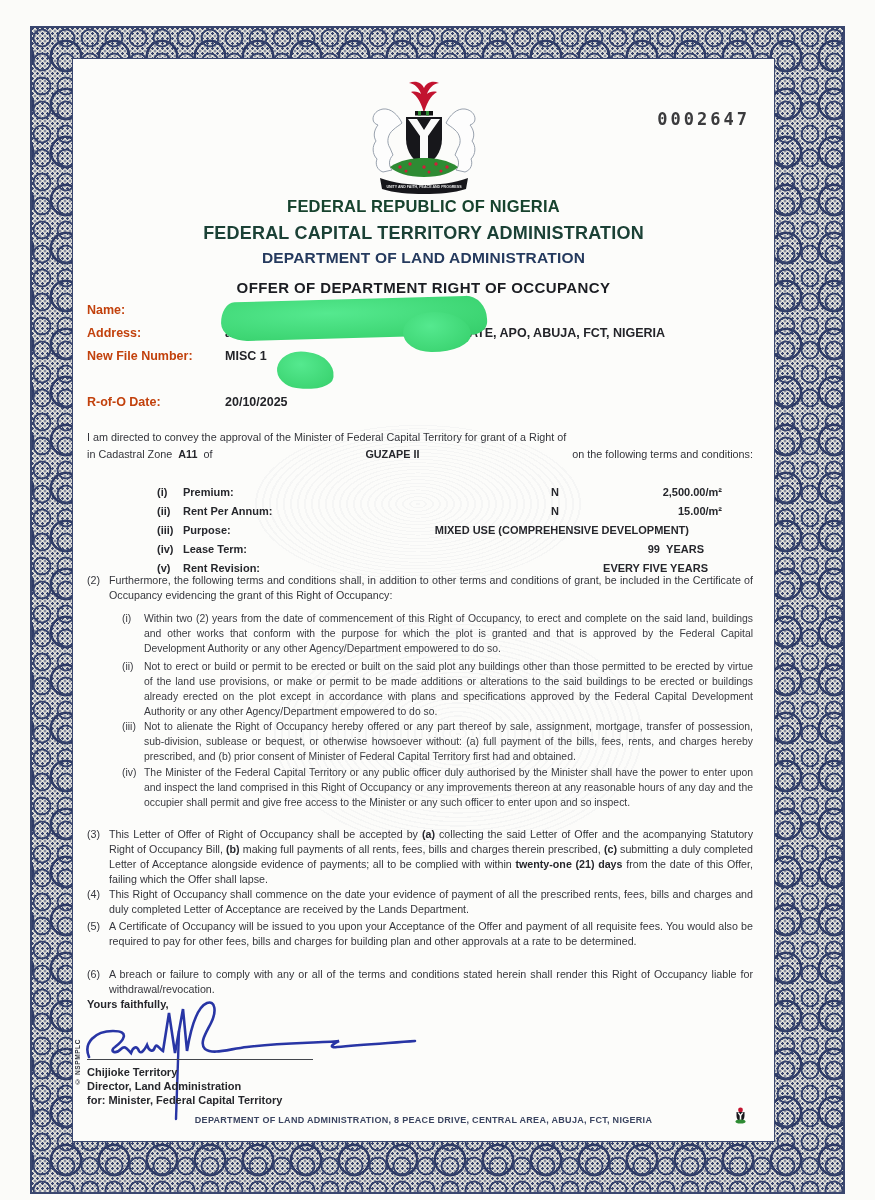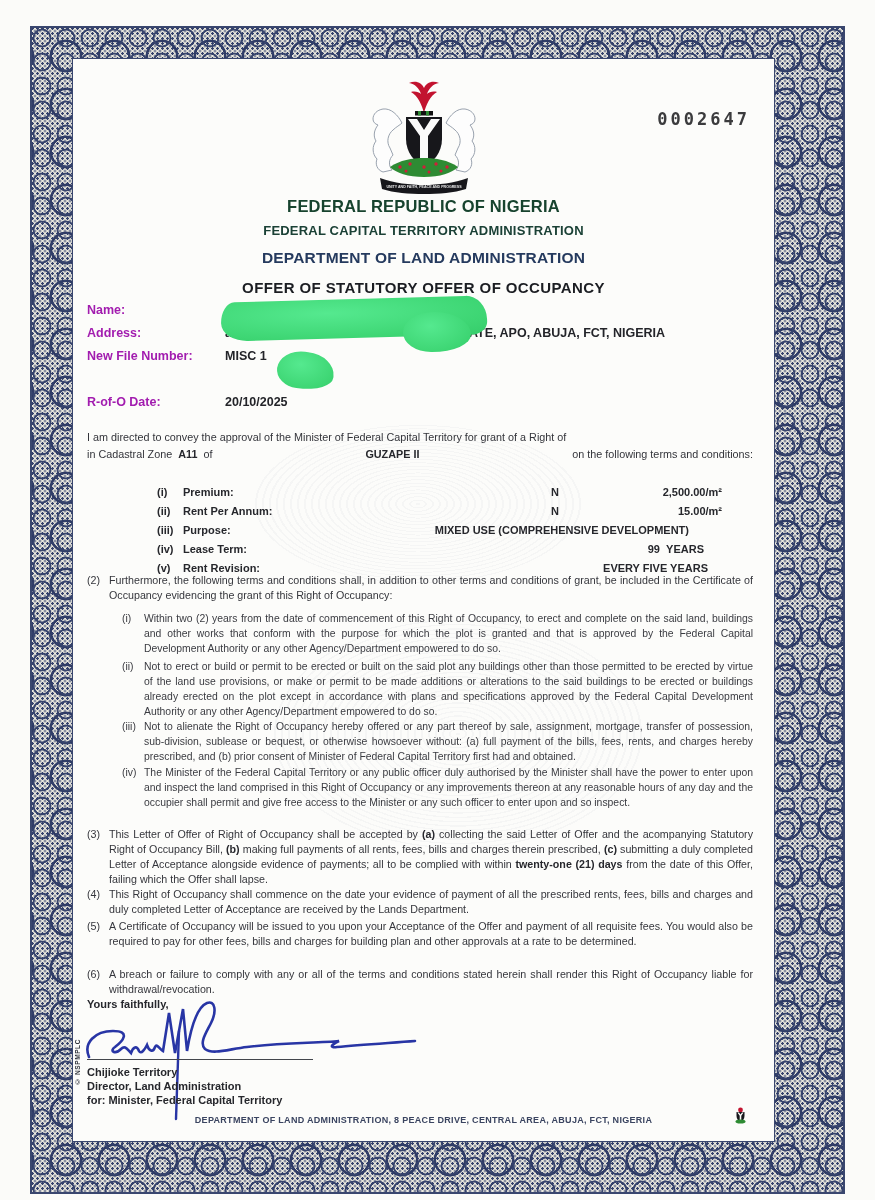--- a/index.html
+++ b/index.html
@@ -21,26 +21,26 @@
          border:1.5px solid #39466e;box-sizing:border-box;}
   .wm{position:absolute;border-radius:50%;
       background:repeating-radial-gradient(ellipse at center, rgba(125,133,155,.055) 0 2px, rgba(0,0,0,0) 2px 7px);}
   .wm1{left:180px;top:365px;width:330px;height:160px;}
   .wm2{left:200px;top:560px;width:370px;height:230px;}
   .serial{position:absolute;top:50px;right:24px;font-family:"DejaVu Sans Mono",monospace;
           font-weight:bold;font-size:17px;letter-spacing:3px;color:#3b3b3d;}
   .arms{position:absolute;left:50%;top:20px;transform:translateX(-50%);}
   .hline{position:absolute;left:0;right:0;text-align:center;font-weight:bold;letter-spacing:.2px;}
   .h1{top:138px;font-size:16.5px;color:#17432e;}
-  .h2{top:164px;font-size:13px;color:#1b4136;}
+  .h2{top:164px;font-size:18px;color:#1b4136;}
   .h3{top:190px;font-size:15.5px;color:#253a5e;}
   .htitle{top:220px;font-size:15px;color:#1b1d22;letter-spacing:.4px;}
   
   .frow{position:absolute;left:0;right:0;height:22px;}
-  .flabel{position:absolute;left:14px;font-weight:bold;font-size:12.5px;color:#a21caf;}
+  .flabel{position:absolute;left:14px;font-weight:bold;font-size:12.5px;color:#c2410c;}
   .fvalue{position:absolute;left:152px;font-weight:bold;font-size:12.5px;color:#232429;white-space:nowrap;}
   .fv-addr{left:396px;}
   .fr-name{top:244px}.fr-addr{top:267px}.fr-nfn{top:290px}.fr-ofn{top:313px}.fr-rod{top:336px}
   .blob{position:absolute;z-index:5;background:radial-gradient(ellipse at 40% 35%, #55e98f, #3ed674 70%, #35cc6a);}
   .blob1{left:148px;top:240px;width:266px;height:39px;border-radius:20px 30px 24px 38px/30px 34px 18px 26px;transform:rotate(-1.6deg);}
   .blob1b{left:330px;top:253px;width:68px;height:40px;border-radius:46% 54% 58% 42%/52% 58% 44% 50%;}
   .blob2{left:204px;top:293px;width:57px;height:37px;border-radius:48% 52% 62% 40%/56% 60% 42% 50%;transform:rotate(7deg);}
   
   .intro{position:absolute;left:14px;right:21px;top:370px;font-size:10.8px;line-height:17px;color:#33343a;}
   .intro b,.b{font-weight:bold;color:#26272c;}
@@ -113,21 +113,21 @@
           <circle cx="81" cy="92" r="1.5"></circle>
       </g>
 
       <path fill="#17171b" d="M20,99 C34,104 50,106 64,106 C78,106 94,104 108,99 L106,110 C94,114 79,115 64,115 C49,115 34,114 22,110 Z"></path>
       <text x="64" y="108.5" font-size="3.6" font-weight="bold" fill="#e9e9e9" text-anchor="middle">UNITY AND FAITH, PEACE AND PROGRESS</text>
     </svg>
 
     <div class="hline h1">FEDERAL REPUBLIC OF NIGERIA</div>
     <div class="hline h2">FEDERAL CAPITAL TERRITORY ADMINISTRATION</div>
     <div class="hline h3">DEPARTMENT OF LAND ADMINISTRATION</div>
-    <div class="hline htitle">OFFER OF STATUTORY OFFER OF OCCUPANCY</div>
+    <div class="hline htitle">OFFER OF DEPARTMENT RIGHT OF OCCUPANCY</div>
 
     <div class="frow fr-name">
       <span class="flabel">Name:</span>
       <span class="fvalue"></span>
     </div>
     <div class="frow fr-addr">
       <span class="flabel">Address:</span>
       <span class="fvalue">a.,</span>
       <span class="fvalue fv-addr">ATE, APO, ABUJA, FCT, NIGERIA</span>
     </div>

